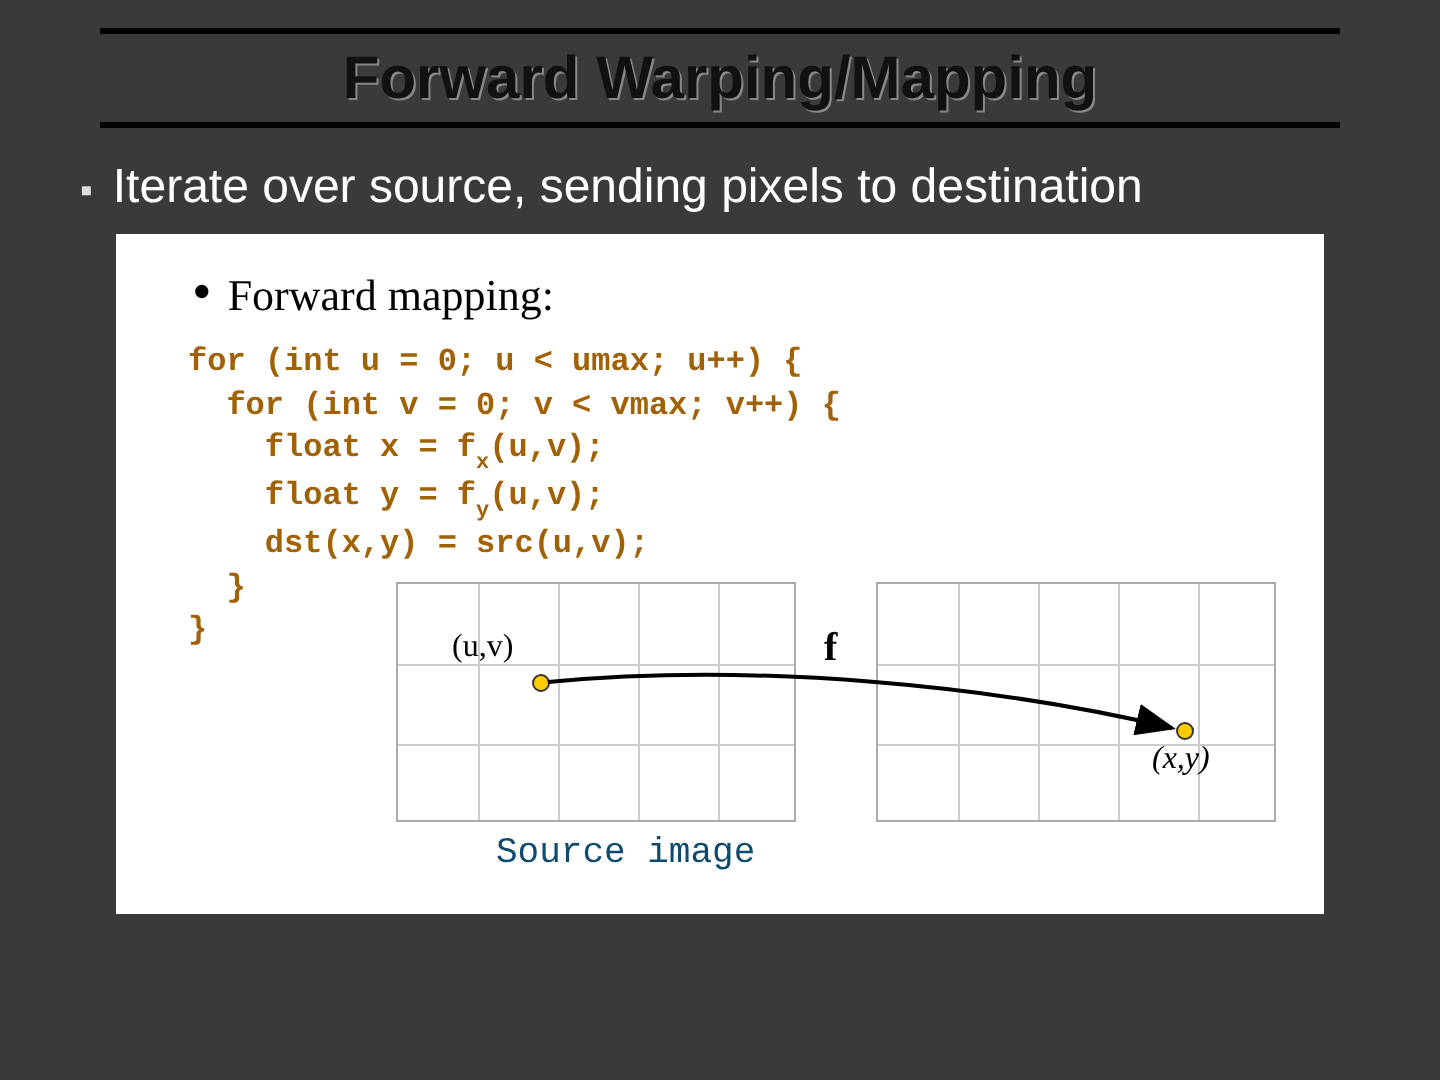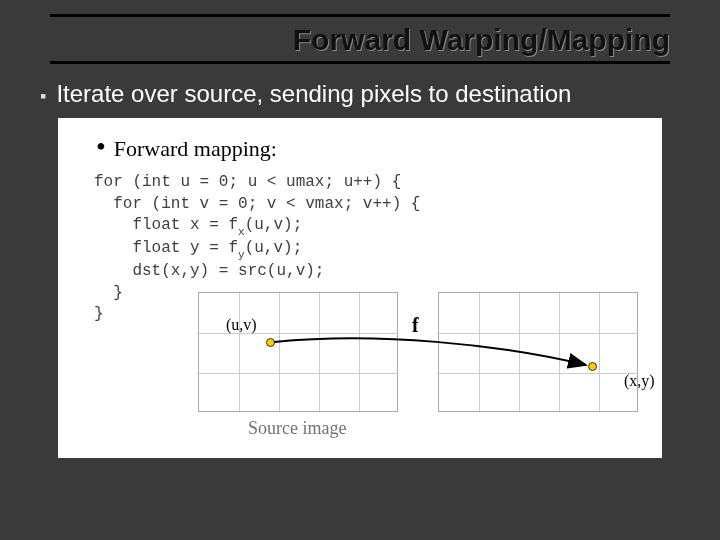--- a/index.html
+++ b/index.html
@@ -22,21 +22,21 @@
     height: 3px;
     background: #000;
     width: 100%;
   }
   .title {
     font-size: 30px;
     font-weight: bold;
     color: #111;
     text-shadow: 1px 1px 0 #888;
     padding: 6px 0 4px 0;
-    text-align: right;
+    text-align: center;
   }
   .body {
     padding: 16px 34px 0 34px;
   }
   .bullet-row {
     display: flex;
     align-items: baseline;
     gap: 10px;
     font-size: 24px;
     color: #fff;
@@ -58,22 +58,22 @@
     background: #fff;
     color: #000;
     margin: 8px 24px 0 24px;
     padding: 6px 10px 12px 10px;
     position: relative;
     height: 340px;
   }
   .code {
     font-family: 'Courier New', Courier, monospace;
     font-size: 16px;
-    font-weight: normal;
-    color: #404040;
+    font-weight: bold;
+    color: #a16207;
     white-space: pre;
     padding: 10px 0 0 26px;
     line-height: 1.35;
   }
   .code .sub { font-size: 11px; vertical-align: sub; position: relative; top: 2px; }
   .diagram {
     position: absolute;
     left: 0;
     right: 0;
     bottom: 6px;
@@ -83,34 +83,34 @@
     position: absolute;
     border: 1px solid #aaa;
     background: #fff;
   }
   .grid.src { left: 140px; top: 10px; width: 200px; height: 120px; }
   .grid.dst { left: 380px; top: 10px; width: 200px; height: 120px; }
   .gridlines-h, .gridlines-v { position: absolute; background: #ccc; }
   .caption {
     position: absolute;
     top: 136px;
-    font-family: Liberation Serif, serif;
+    font-family: Liberation Mono, monospace;
     font-size: 18px;
-    color: #737373;
+    color: #0c4a6e;
   }
   .caption.src { left: 190px; }
   .caption.dst { left: 410px; }
   .ptlabel {
     position: absolute;
     font-family: 'Times New Roman', serif;
     font-size: 16px;
     color: #000;
   }
   .ptlabel.uv { left: 168px; top: 34px; }
-  .ptlabel.xy { left: 566px; top: 90px; }
+  .ptlabel.xy { left: 518px; top: 90px; font-style: italic; }
   .flabel {
     position: absolute;
     left: 354px;
     top: 32px;
     font-family: 'Times New Roman', serif;
     font-weight: bold;
     font-size: 20px;
   }
   .dot {
     position: absolute;

